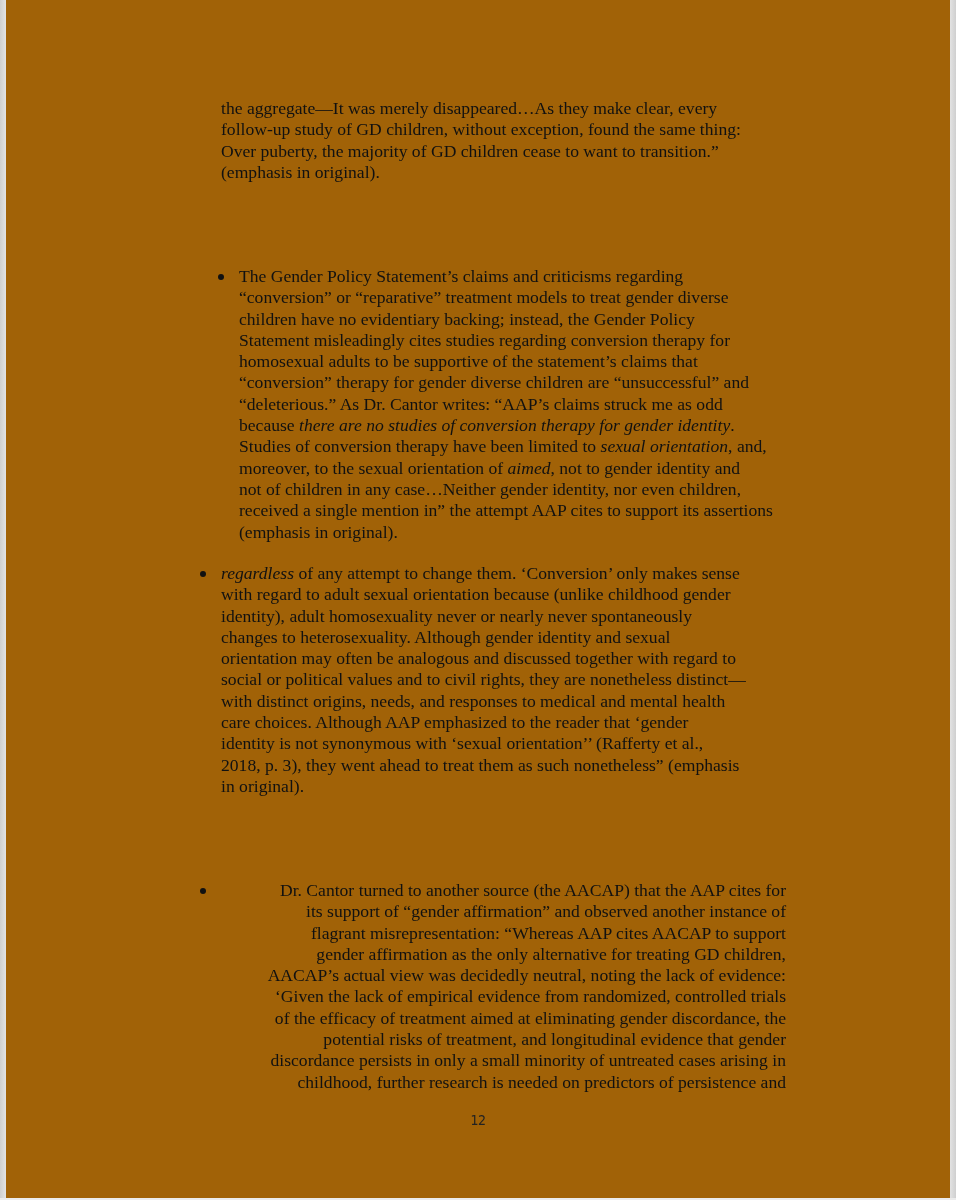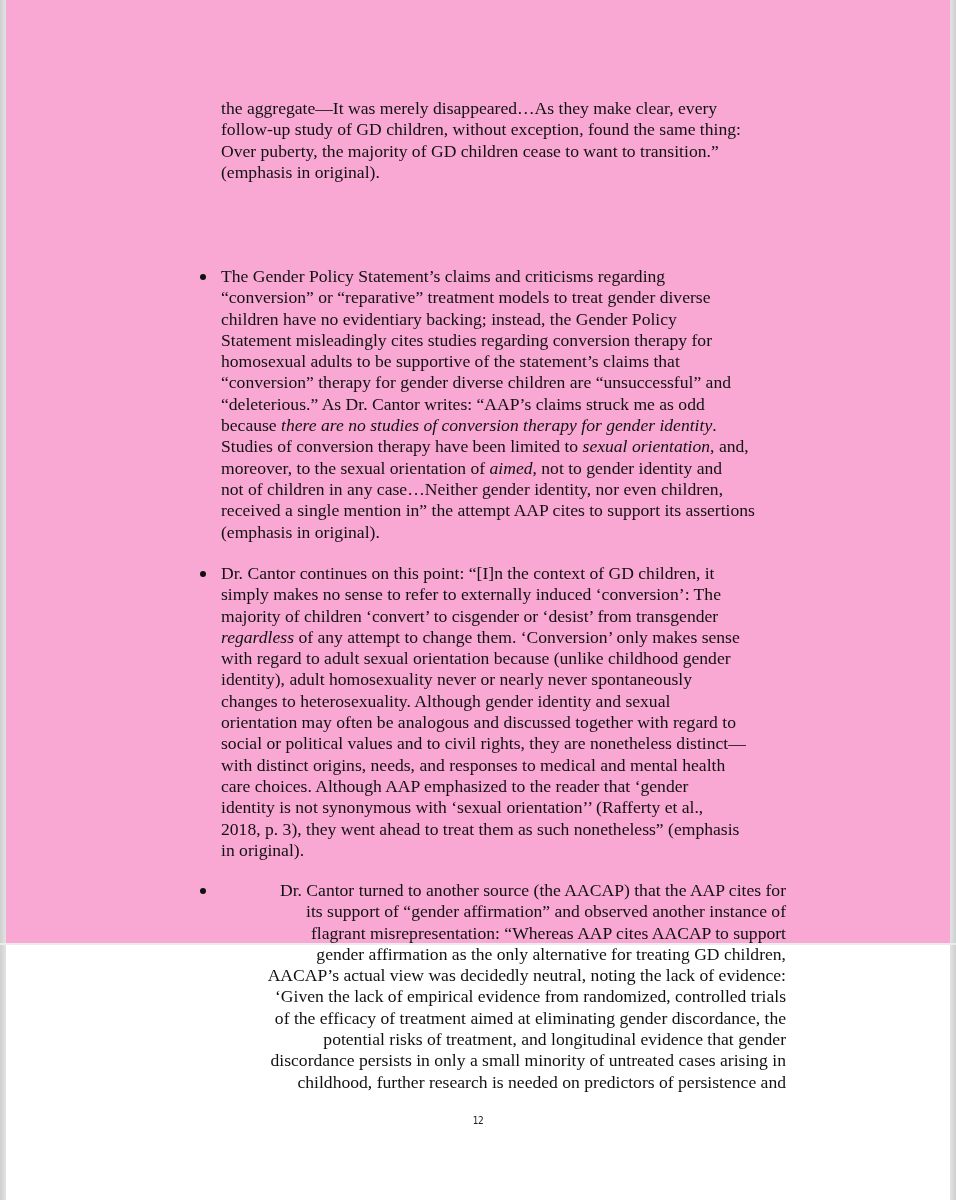--- a/index.html
+++ b/index.html
@@ -6,22 +6,22 @@
       margin: 0;
       padding: 0;
       width: 956px;
       height: 1200px;
       background: #ffffff;
       overflow: hidden;
     }
     .frame {
       position: relative;
       width: 956px;
-      height: 945px;
-      background: #f9a8d4;
+      height: 1200px;
+      background: #a16207;
       box-sizing: border-box;
     }
     .edge-left {
       position: absolute;
       left: 0; top: 0;
       width: 6px; height: 1200px;
       background: linear-gradient(to right, #cfcfcf, #e3e3e3);
     }
     .edge-right {
       position: absolute;
@@ -72,21 +72,21 @@
       white-space: pre-line;
     }
     em { font-style: italic; }
     .page-number {
       position: absolute;
       left: 0;
       width: 956px;
       top: 1110px;
       text-align: center;
       font-family: "DejaVu Sans Condensed", "DejaVu Sans", sans-serif;
-      font-size: 10px;
+      font-size: 14px;
       color: #222222;
       letter-spacing: -0.5px;
     }
   </style>
 </head>
 <body>
 
 <div class="frame">
   <div class="edge-left"></div>
   <div class="edge-right"></div>
@@ -95,43 +95,40 @@
   <div class="page">
 
     <div class="continuation">
       <p>the aggregate—It was merely disappeared…As they make clear, every
 follow-up study of GD children, without exception, found the same thing:
 Over puberty, the majority of GD children cease to want to transition.”
 (emphasis in original).</p>
     </div>
 
 
-    <div class="bullet-item" style="top:266px;">
+    <div class="bullet-item" style="top:266px;margin-left:18px;">
       <span class="dot"></span>
       <p><span>The Gender Policy Statement’s claims and criticisms regarding
 “conversion” or “reparative” treatment models to treat gender diverse
 children have no evidentiary backing; instead, the Gender Policy
 Statement misleadingly cites studies regarding conversion therapy for
 homosexual adults to be supportive of the statement’s claims that
 “conversion” therapy for gender diverse children are “unsuccessful” and
 “deleterious.” As Dr. Cantor writes: “AAP’s claims struck me as odd
 because </span><em>there are no studies of conversion therapy for gender identity</em><span>.
 Studies of conversion therapy have been limited to </span><em>sexual orientation</em><span>, and,
 moreover, to the sexual orientation of </span><em>aimed</em><span>, not to gender identity and
 not of children in any case…Neither gender identity, nor even children,
 received a single mention in” the attempt AAP cites to support its assertions
 (emphasis in original).</span></p>
     </div>
 
     <div class="bullet-item" style="top:563px;">
       <span class="dot"></span>
-      <p><span>Dr. Cantor continues on this point: “[I]n the context of GD children, it
-simply makes no sense to refer to externally induced ‘conversion’: The
-majority of children ‘convert’ to cisgender or ‘desist’ from transgender
-</span><em>regardless</em><span> of any attempt to change them. ‘Conversion’ only makes sense
+      <p><em>regardless</em><span> of any attempt to change them. ‘Conversion’ only makes sense
 with regard to adult sexual orientation because (unlike childhood gender
 identity), adult homosexuality never or nearly never spontaneously
 changes to heterosexuality. Although gender identity and sexual
 orientation may often be analogous and discussed together with regard to
 social or political values and to civil rights, they are nonetheless distinct—
 with distinct origins, needs, and responses to medical and mental health
 care choices. Although AAP emphasized to the reader that ‘gender
 identity is not synonymous with ‘sexual orientation’’ (Rafferty et al.,
 2018, p. 3), they went ahead to treat them as such nonetheless” (emphasis
 in original).</span></p>

